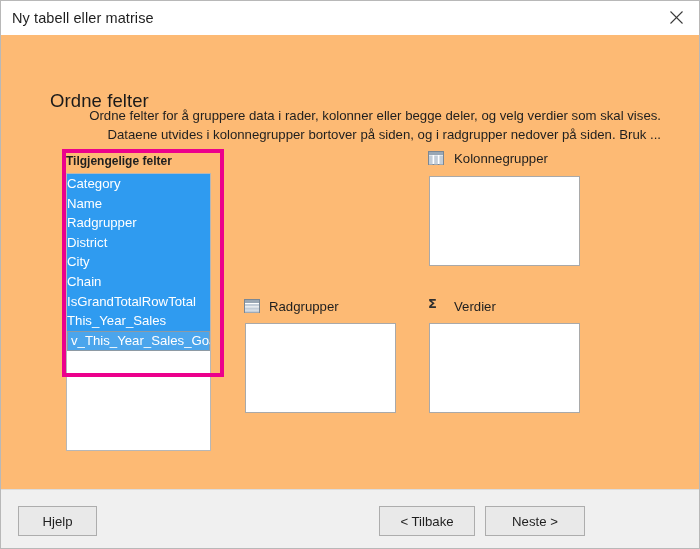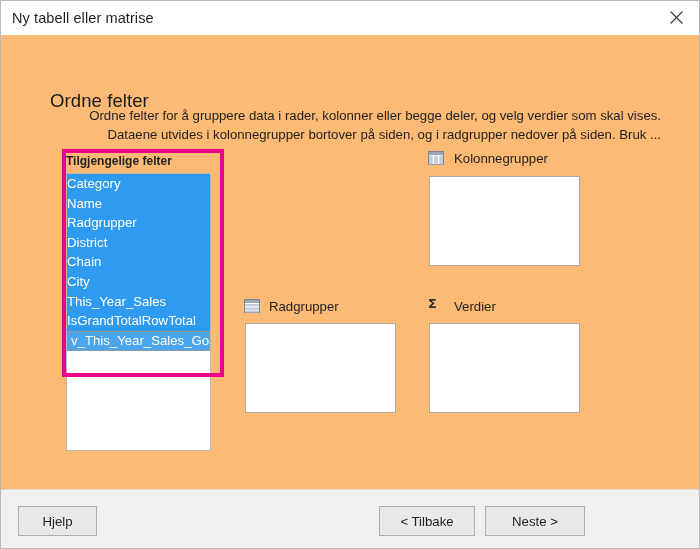--- a/index.html
+++ b/index.html
@@ -219,24 +219,24 @@
   </div>
 
   <div id="available-panel">
     <div id="available-label">Tilgjengelige felter</div>
   </div>
   <div id="available-listbox">
       <div class="field-item">Category</div>
       <div class="field-item">Name</div>
       <div class="field-item">Radgrupper</div>
       <div class="field-item">District</div>
+      <div class="field-item">City</div>
       <div class="field-item">Chain</div>
-      <div class="field-item">City</div>
+      <div class="field-item">IsGrandTotalRowTotal</div>
       <div class="field-item">This_Year_Sales</div>
-      <div class="field-item">IsGrandTotalRowTotal</div>
       <div class="field-item focused">v_This_Year_Sales_Goal</div>
     </div>
 
   <div id="callout-highlight"></div>
 
   <span class="zone-icon" id="zone-columngroups-icon">
     <svg width="16" height="14" viewBox="0 0 16 14">
       <rect x="0.5" y="0.5" width="15" height="13" fill="#ffffff" stroke="#7a8794"></rect>
       <rect x="1" y="1" width="14" height="3" fill="#9aa7b4"></rect>
       <rect x="1" y="4.5" width="3.6" height="9" fill="#c3cdd8"></rect>

